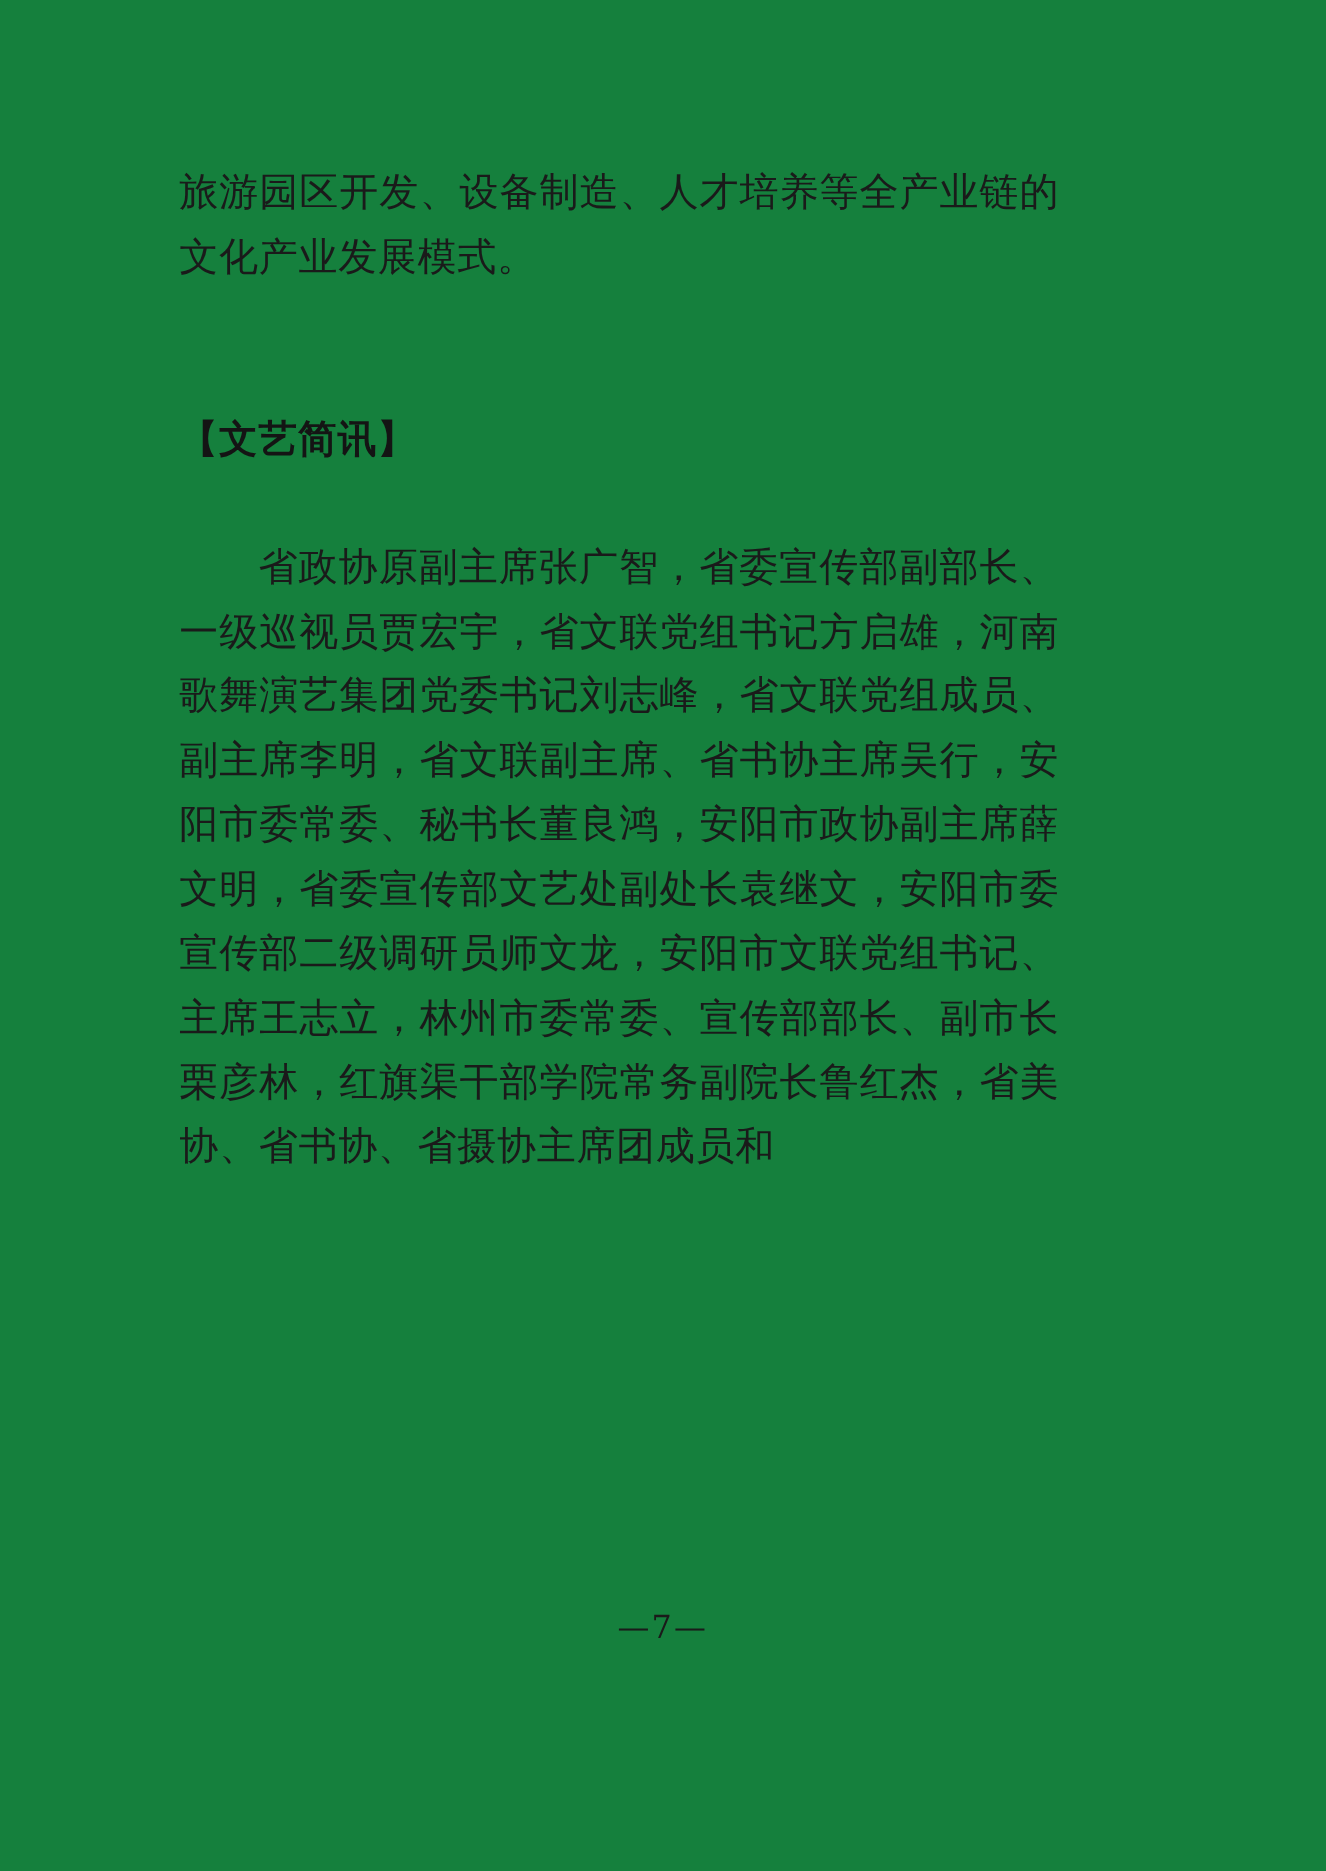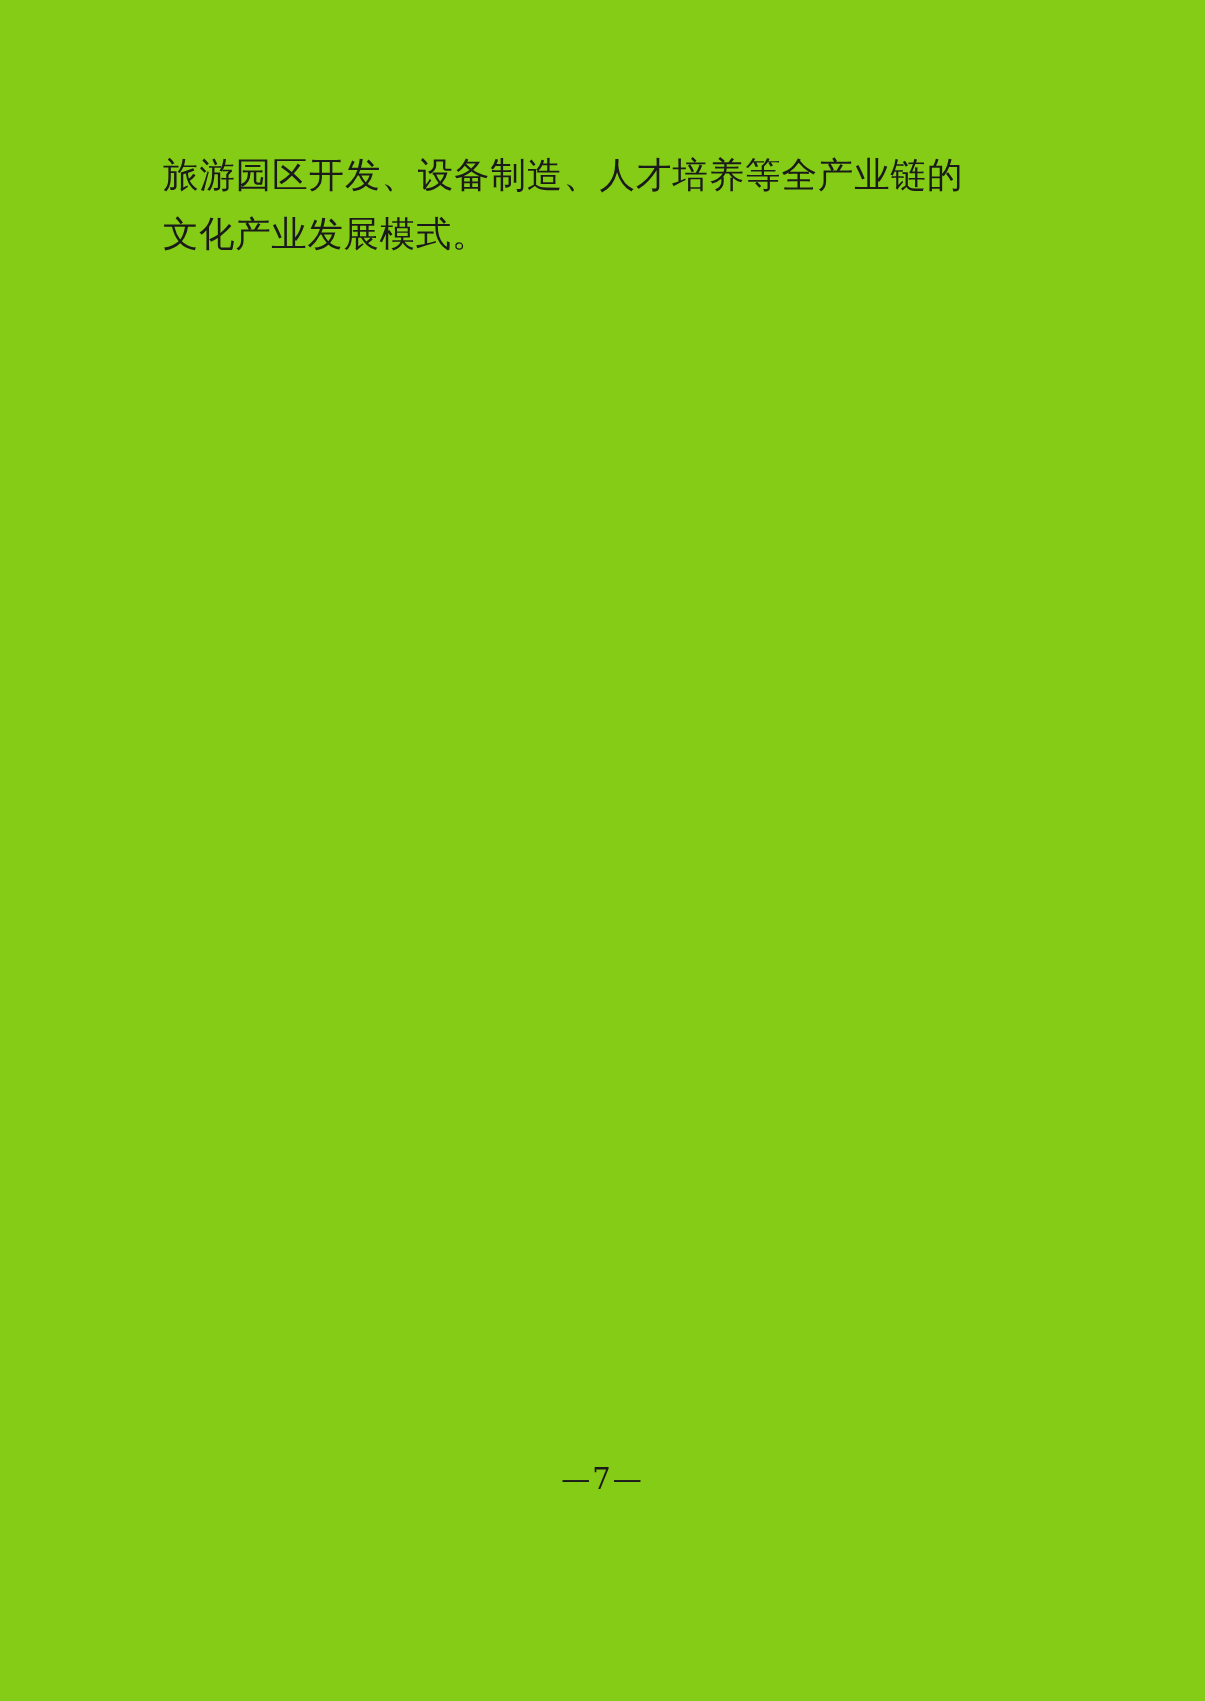--- a/index.html
+++ b/index.html
@@ -8,21 +8,21 @@
     padding: 0;
     background: #ffffff;
   }
   body {
     font-family: "DejaVu Serif", "Liberation Serif", serif;
   }
   .page {
     position: relative;
     width: 1205px;
     height: 1701px;
-    background: #84cc16;
+    background: #15803d;
     overflow: hidden;
     box-sizing: border-box;
   }
   .content {
     position: absolute;
     left: 163px;
     top: 146px;
     width: 800px;
   }
   
@@ -75,22 +75,24 @@
 <body>
 
 <div class="page">
 
   <div class="content">
 
     <p class="para">旅游园区开发、设备制造、人才培养等全产业链的文化产业发展模式。</p>
 
     <div class="gap-after-para1"></div>
 
+    <p class="section-heading">【文艺简讯】</p>
 
     <div class="gap-after-heading"></div>
 
 
+    <p class="para indent">省政协原副主席张广智，省委宣传部副部长、一级巡视员贾宏宇，省文联党组书记方启雄，河南歌舞演艺集团党委书记刘志峰，省文联党组成员、副主席李明，省文联副主席、省书协主席吴行，安阳市委常委、秘书长董良鸿，安阳市政协副主席薛文明，省委宣传部文艺处副处长袁继文，安阳市委宣传部二级调研员师文龙，安阳市文联党组书记、主席王志立，林州市委常委、宣传部部长、副市长栗彦林，红旗渠干部学院常务副院长鲁红杰，省美协、省书协、省摄协主席团成员和</p>
 
   </div>
 
   <div class="pagenum">—7—</div>
 
 </div>
 
 </body></html>

